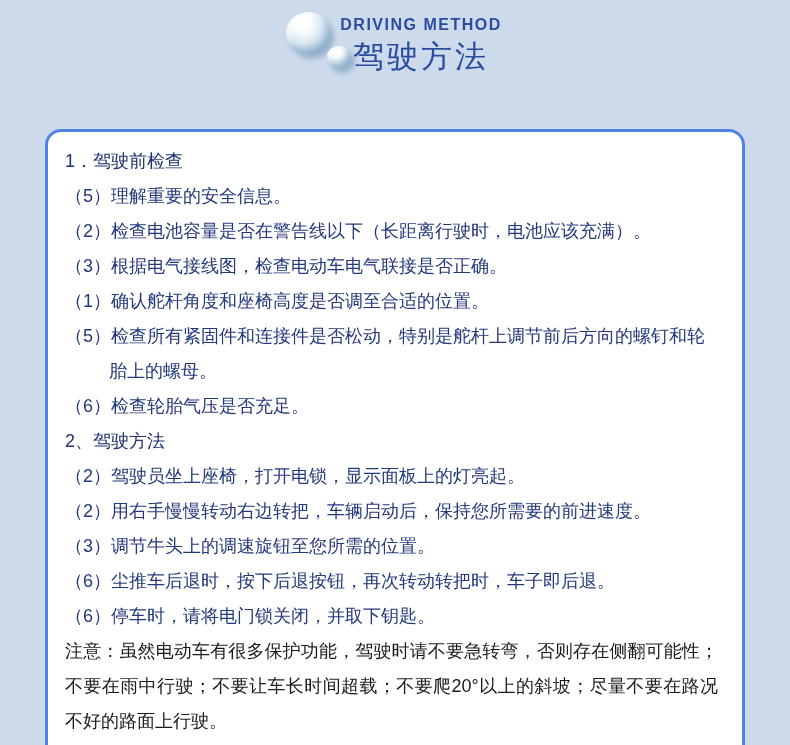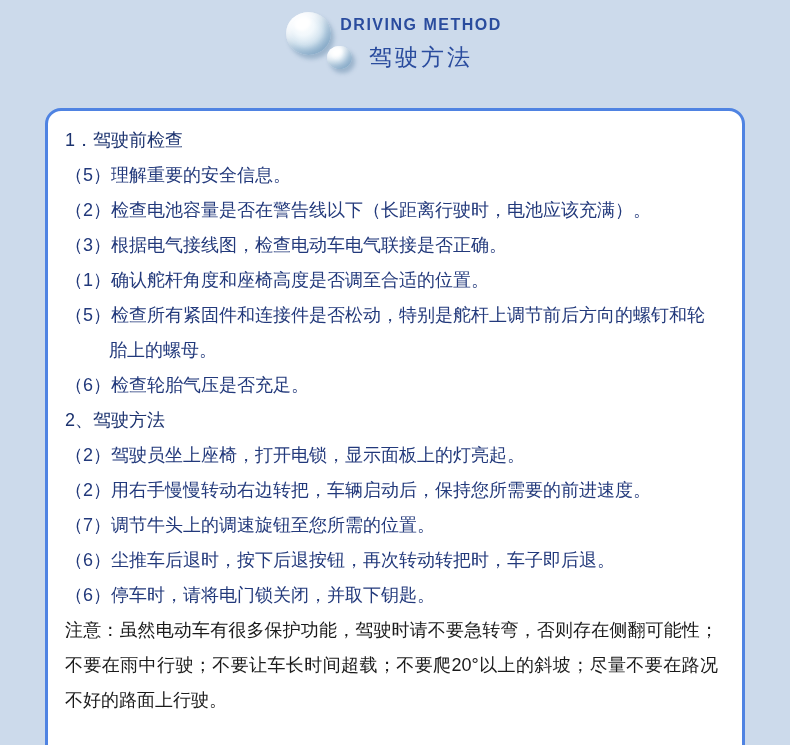--- a/index.html
+++ b/index.html
@@ -6,21 +6,21 @@
   html, body {
     width: 790px; height: 745px;
     overflow: hidden;
     font-family: "Liberation Sans", "DejaVu Sans", sans-serif;
   }
   body { background: #ccdaeb; }
 
   
   .header {
     position: relative;
-    height: 108px;
+    height: 129px;
   }
   .drop {
     position: absolute;
     border-radius: 50%;
     background: radial-gradient(circle at 38% 30%,
       #ffffff 0%, #f2f8fc 26%, #dcea f2 40%, #d5e5f0 48%,
       #b3cee1 68%, #8fb4cf 84%, #7aa3c3 100%);
     background: radial-gradient(circle at 38% 30%,
       #ffffff 0%, #f2f8fc 26%, #d5e5f0 48%,
       #b3cee1 68%, #8fb4cf 84%, #7aa3c3 100%);
@@ -48,21 +48,21 @@
     width: 282px;
     text-align: center;
   }
   .eyebrow {
     font-size: 16px;
     letter-spacing: 1.5px;
     font-weight: bold;
     line-height: 22px;
   }
   .page-title {
-    font-size: 23px;
+    font-size: 31px;
     letter-spacing: 3px;
     font-weight: 500;
     line-height: 40px;
     margin-top: 1px;
   }
 
   
   .card {
     position: relative;
     margin: 0 45px;
@@ -108,21 +108,21 @@
     <p class="list-item">（5）理解重要的安全信息。</p>
     <p class="list-item">（2）检查电池容量是否在警告线以下（长距离行驶时，电池应该充满）。</p>
     <p class="list-item">（3）根据电气接线图，检查电动车电气联接是否正确。</p>
     <p class="list-item">（1）确认舵杆角度和座椅高度是否调至合适的位置。</p>
     <p class="list-item">（5）检查所有紧固件和连接件是否松动，特别是舵杆上调节前后方向的螺钉和轮胎上的螺母。</p>
     <p class="list-item">（6）检查轮胎气压是否充足。</p>
 
     <p class="section-heading">2、驾驶方法</p>
     <p class="list-item">（2）驾驶员坐上座椅，打开电锁，显示面板上的灯亮起。</p>
     <p class="list-item">（2）用右手慢慢转动右边转把，车辆启动后，保持您所需要的前进速度。</p>
-    <p class="list-item">（7）调节牛头上的调速旋钮至您所需的位置。</p>
+    <p class="list-item">（3）调节牛头上的调速旋钮至您所需的位置。</p>
     <p class="list-item">（6）尘推车后退时，按下后退按钮，再次转动转把时，车子即后退。</p>
     <p class="list-item">（6）停车时，请将电门锁关闭，并取下钥匙。</p>
 
     <p class="note">注意：虽然电动车有很多保护功能，驾驶时请不要急转弯，否则存在侧翻可能性；不要在雨中行驶；不要让车长时间超载；不要爬20°以上的斜坡；尽量不要在路况不好的路面上行驶。</p>
 
   </div>
 
 </div>
 
 </body></html>

